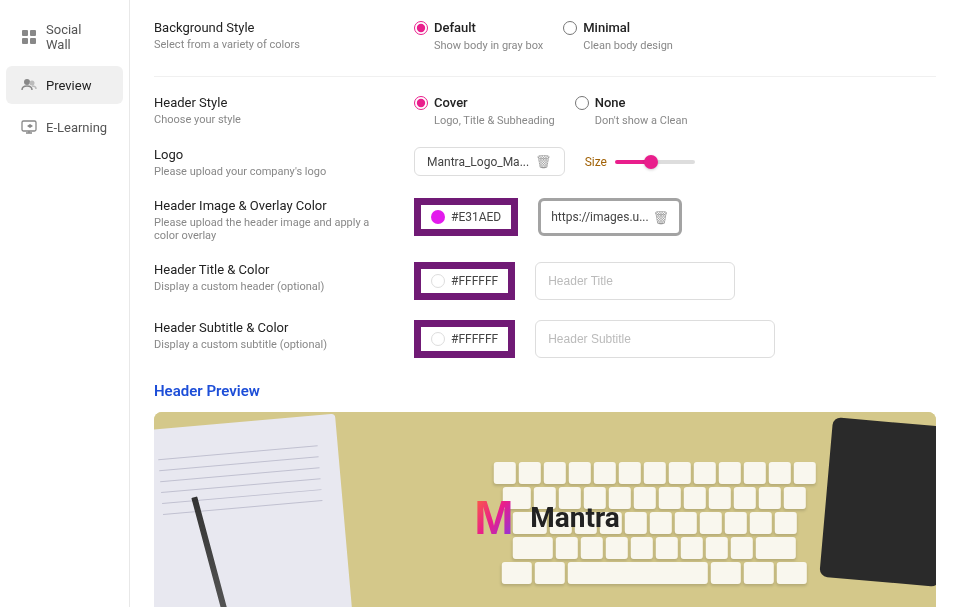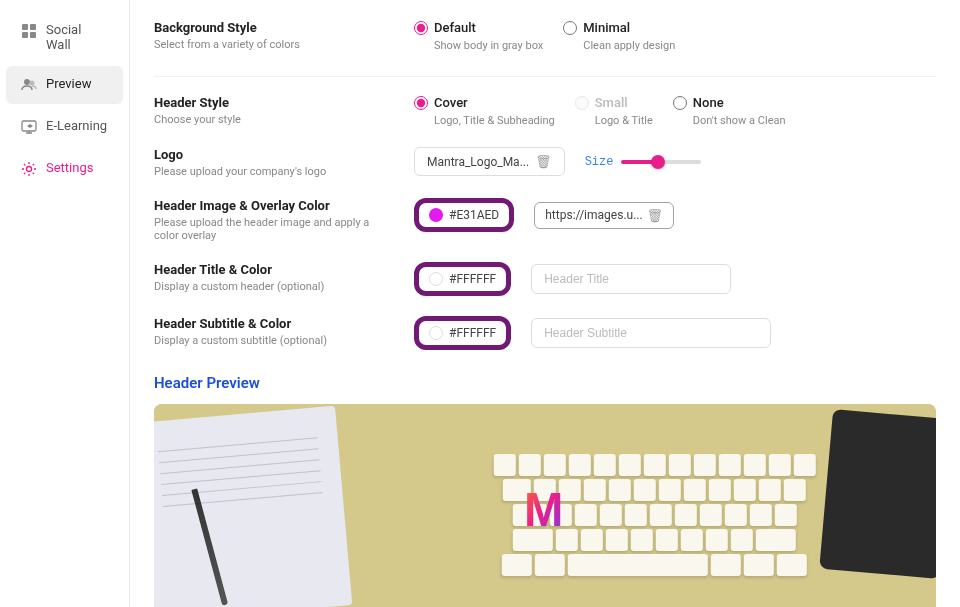--- a/index.html
+++ b/index.html
@@ -10,21 +10,21 @@
       width: 130px;
       background: #fff;
       border-right: 1px solid #e8e8e8;
       display: flex;
       flex-direction: column;
       padding: 10px 0;
       flex-shrink: 0;
     }
     .sidebar-item {
       display: flex;
-      align-items: flex-start;
+      align-items: center;
       gap: 8px;
       padding: 10px 14px;
       cursor: pointer;
       color: #555;
       font-size: 13px;
       border-radius: 6px;
       margin: 2px 6px;
     }
     .sidebar-item.active { background: #f0f0f0; color: #222; }
     .sidebar-item.settings-item { color: #e91e8c; }
@@ -47,31 +47,30 @@
       align-items: flex-start;
       margin-bottom: 20px;
       gap: 20px;
     }
     .setting-label {
       width: 240px;
       flex-shrink: 0;
     }
     .setting-label-title {
       font-size: 13px;
-      font-weight: 700;
+      font-weight: 400;
       color: #222;
       margin-bottom: 3px;
     }
     .setting-label-desc {
       font-size: 11px;
       color: #888;
     }
     .setting-controls {
       display: flex;
-      align-items: center;
       gap: 20px;
       flex-wrap: wrap;
     }
 
     
     .radio-option {
       display: flex;
       flex-direction: column;
       gap: 4px;
     }
@@ -116,22 +115,21 @@
       cursor: pointer;
     }
 
     .size-control {
       display: flex;
       align-items: center;
       gap: 8px;
     }
     .size-label {
       font-size: 12px;
-      color: #3b82f6;
-      font-family: Liberation Mono, monospace;
+      color: #a16207;
     }
     .size-slider {
       -webkit-appearance: none;
       width: 80px;
       height: 4px;
       border-radius: 2px;
       background: linear-gradient(to right, #e91e8c 50%, #ddd 50%);
       outline: none;
       cursor: pointer;
     }
@@ -143,41 +141,41 @@
       background: #e91e8c;
       cursor: pointer;
       box-shadow: 0 1px 3px rgba(0,0,0,0.2);
     }
 
     
     .color-input {
       display: flex;
       align-items: center;
       gap: 6px;
-      border: 5px solid #701a75;
-      border-radius: 12px;
+      border: 7px solid #701a75;
+      border-radius: 0;
       padding: 5px 10px;
       font-size: 12px;
       color: #444;
       background: #fff;
       cursor: pointer;
     }
     .color-dot {
       width: 14px;
       height: 14px;
       border-radius: 50%;
       flex-shrink: 0;
     }
 
     
     .url-input-wrapper {
       display: flex;
       align-items: center;
       gap: 4px;
-      border: 1px solid #a3a3a3;
+      border: 3px solid #a3a3a3;
       border-radius: 6px;
       padding: 5px 10px;
       font-size: 12px;
       color: #444;
       background: #fff;
     }
     .url-text { flex: 1; }
     .url-trash { color: #999; cursor: pointer; font-size: 13px; }
 
     
@@ -335,29 +333,20 @@
   <div class="sidebar-item">
     <span class="sidebar-icon">
       <svg width="16" height="16" viewBox="0 0 16 16" fill="none">
         <rect x="1" y="2" width="14" height="10" rx="1.5" stroke="#888" stroke-width="1.3" fill="none"></rect>
         <path d="M5 14h6M8 12v2" stroke="#888" stroke-width="1.3"></path>
         <path d="M6 7l3-2 3 2-3 2-3-2z" fill="#888"></path>
       </svg>
     </span>
     <span>E-Learning</span>
   </div>
-  <div class="sidebar-item settings-item">
-    <span class="sidebar-icon">
-      <svg width="16" height="16" viewBox="0 0 16 16" fill="none">
-        <circle cx="8" cy="8" r="2.5" stroke="#e91e8c" stroke-width="1.3" fill="none"></circle>
-        <path d="M8 1v2M8 13v2M1 8h2M13 8h2M2.93 2.93l1.41 1.41M11.66 11.66l1.41 1.41M2.93 13.07l1.41-1.41M11.66 4.34l1.41-1.41" stroke="#e91e8c" stroke-width="1.3"></path>
-      </svg>
-    </span>
-    <span style="color:#e91e8c">Settings</span>
-  </div>
 </nav>
 
 <main class="main-content">
 
   <div class="section">
     <div class="setting-row">
       <div class="setting-label">
         <div class="setting-label-title">Background Style</div>
         <div class="setting-label-desc">Select from a variety of colors</div>
       </div>
@@ -367,21 +356,21 @@
             <input type="radio" class="radio-input" name="bg_style" checked="" style="">
             <span class="radio-label">Default</span>
           </div>
           <div class="radio-sublabel">Show body in gray box</div>
         </div>
         <div class="radio-option">
           <div class="radio-top">
             <input type="radio" class="radio-input" name="bg_style" style="">
             <span class="radio-label">Minimal</span>
           </div>
-          <div class="radio-sublabel">Clean apply design</div>
+          <div class="radio-sublabel">Clean body design</div>
         </div>
       </div>
     </div>
   </div>
 
   <div class="divider"></div>
 
   <div class="section">
 
     <div class="setting-row">
@@ -389,27 +378,20 @@
         <div class="setting-label-title">Header Style</div>
         <div class="setting-label-desc">Choose your style</div>
       </div>
       <div class="setting-controls">
         <div class="radio-option">
           <div class="radio-top">
             <input type="radio" class="radio-input" name="header_style" checked="" style="">
             <span class="radio-label">Cover</span>
           </div>
           <div class="radio-sublabel">Logo, Title &amp; Subheading</div>
-        </div>
-        <div class="radio-option">
-          <div class="radio-top">
-            <input type="radio" class="radio-input" name="header_style" disabled="" style="">
-            <span class="radio-label" style="color:#bbb">Small</span>
-          </div>
-          <div class="radio-sublabel">Logo &amp; Title</div>
         </div>
         <div class="radio-option">
           <div class="radio-top">
             <input type="radio" class="radio-input" name="header_style" style="">
             <span class="radio-label">None</span>
           </div>
           <div class="radio-sublabel">Don't show a Clean</div>
         </div>
       </div>
     </div>
@@ -566,18 +548,19 @@
           <svg class="mantra-m" viewBox="0 0 50 55" xmlns="http://www.w3.org/2000/svg">
             <defs>
               <linearGradient id="grad1" x1="0%" y1="0%" x2="100%" y2="100%">
                 <stop offset="0%" style="stop-color:#ff6b35;stop-opacity:1"></stop>
                 <stop offset="50%" style="stop-color:#e91e8c;stop-opacity:1"></stop>
                 <stop offset="100%" style="stop-color:#7c3aed;stop-opacity:1"></stop>
               </linearGradient>
             </defs>
             <text x="2" y="46" font-family="Arial Black, sans-serif" font-size="52" font-weight="900" fill="url(#grad1)">M</text>
           </svg>
+          <span class="mantra-text">Mantra</span>
         </div>
       </div>
     </div>
   </div>
 
 </main>
 
 </body></html>

